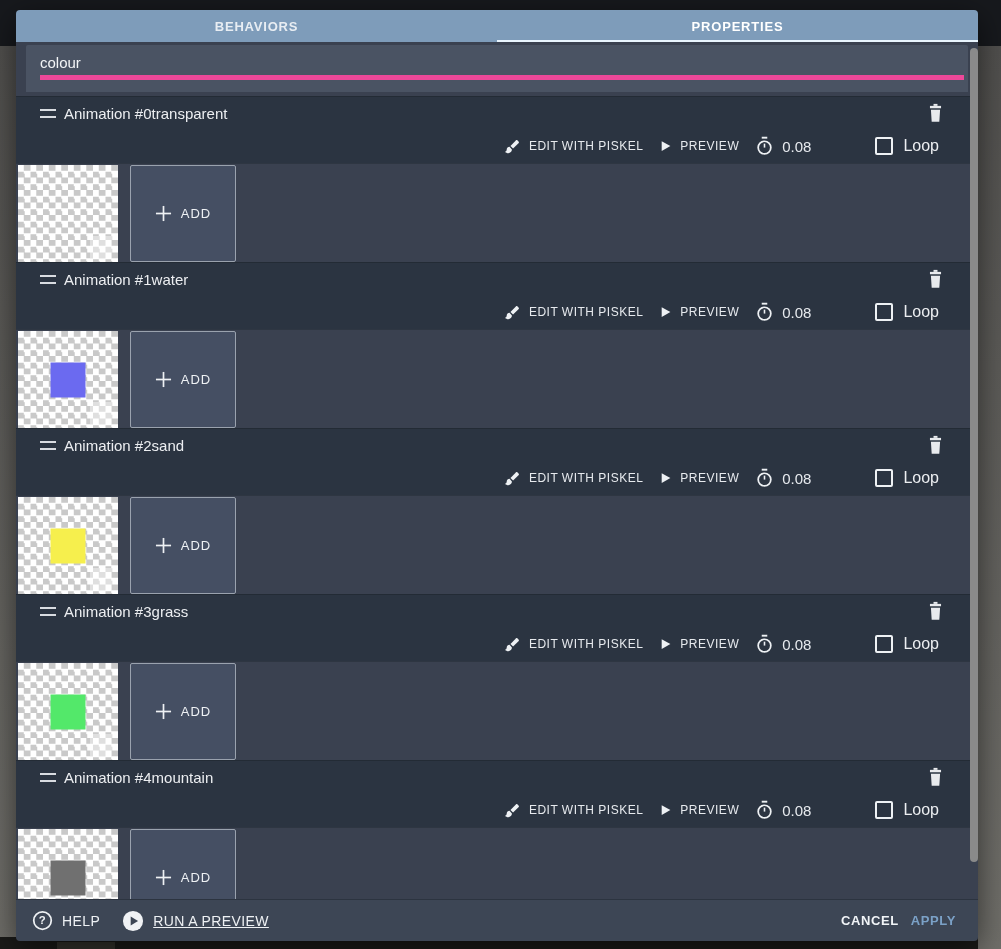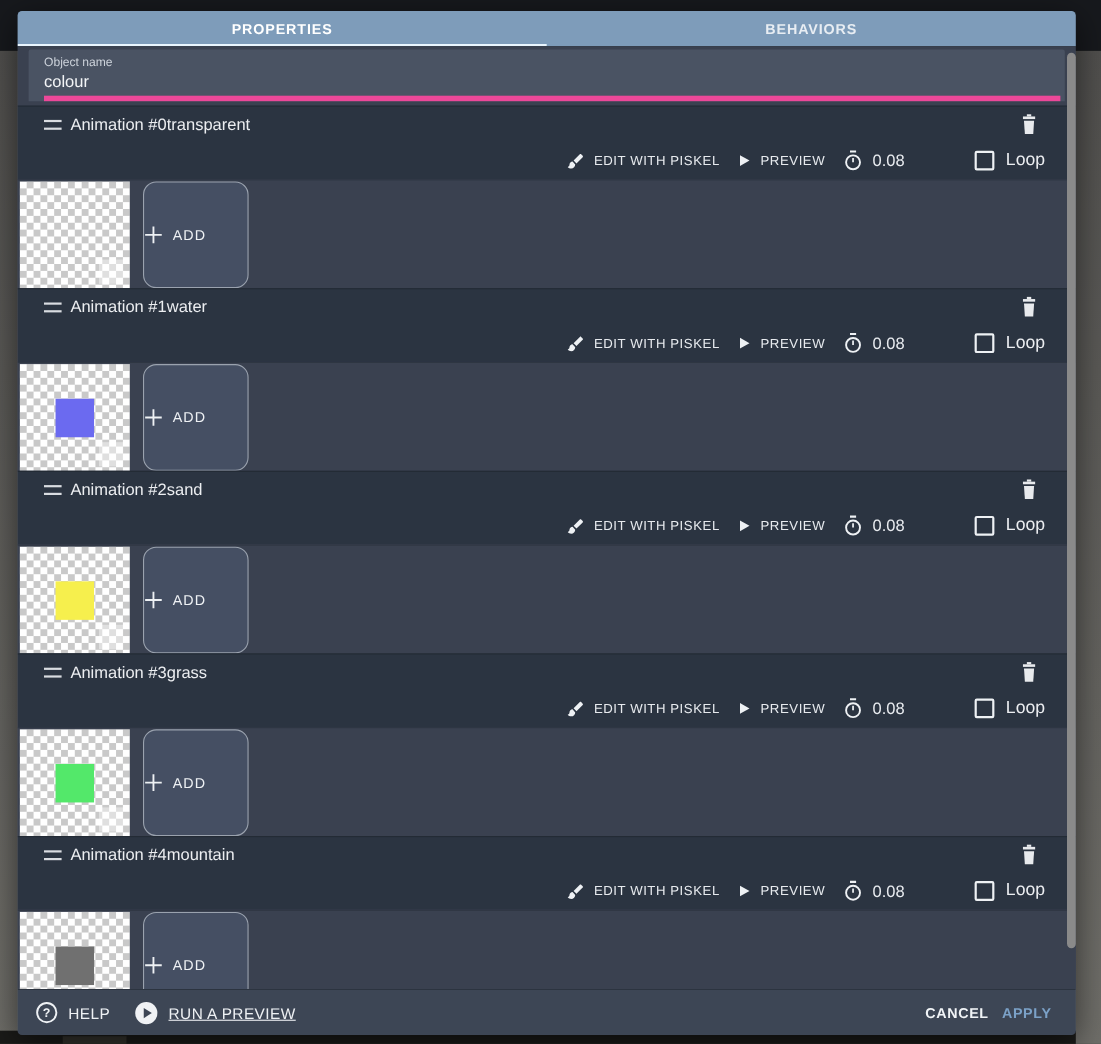--- a/index.html
+++ b/index.html
@@ -33,36 +33,36 @@
   .name-value { display:block; font-size:15px; color:#f3f5f7; padding:3px 0 4px 0;
     border-bottom:5px solid #ec4899; }
 
   
   .anim-header { height:67px; position:relative; background:#2b3441; border-top:1px solid #232b35; }
   .title-row { position:absolute; left:24px; top:8px; display:flex; align-items:center; }
   .drag { width:16px; height:9px; border-top:2px solid #d9dce1; border-bottom:2px solid #d9dce1; margin-right:8px; cursor:grab; }
   .anim-title { font-size:15px; color:#eceef1; }
   .anim-name { font-size:15px; color:#eceef1; }
   .trash-btn { position:absolute; right:33px; top:5px; background:none; border:none; cursor:pointer; line-height:0; }
-  .ctrl-row { position:absolute; right:28px; bottom:7px; display:flex; align-items:center; gap:16px; }
+  .ctrl-row { position:absolute; right:39px; bottom:7px; display:flex; align-items:center; gap:16px; }
   .ctrl { display:flex; align-items:center; gap:8px; background:none; border:none; cursor:pointer;
     color:#e7eaee; font-family:"Liberation Sans",sans-serif; font-size:12px; letter-spacing:.5px; white-space:nowrap; }
   .time-val { font-size:15px; letter-spacing:0; }
   .loop-group { display:flex; align-items:center; gap:10px; margin-left:48px; cursor:pointer; }
   .checkbox { width:18px; height:18px; border:2px solid #eef1f4; border-radius:2px; }
   .loop-label { font-size:16px; color:#eceef1; }
 
   .anim-frames { height:99px; position:relative; background:#3a4150; border-top:1px solid #2e3642; }
   .thumb { position:absolute; left:2px; top:1px; width:100px; height:97px; cursor:pointer;
     background:repeating-conic-gradient(#c9c9c9 0% 25%, #ffffff 0% 50%); background-size:12.5px 12.5px; }
   .thumb::after { content:""; position:absolute; right:6px; bottom:4px; width:22px; height:22px;
     background:rgba(255,255,255,.42); }
   .color-sq { position:absolute; left:50%; top:50%; width:35px; height:35px; transform:translate(-50%,-50%); }
-  .add-btn { position:absolute; left:114px; top:1px; width:96px; height:97px; background:#454f63;
-    border:1px solid #9aa2ae; border-radius:12px; display:flex; align-items:center; 
+  .add-btn { position:absolute; left:114px; top:1px; width:106px; height:97px; background:#454f63;
+    border:1px solid #9aa2ae; border-radius:2px; display:flex; align-items:center; justify-content:center;
     gap:9px; color:#eef1f4; font-family:"Liberation Sans",sans-serif; font-size:13px; letter-spacing:1px; cursor:pointer; }
 
   
   .scroll-thumb { position:absolute; right:0; top:38px; width:8px; height:814px; background:#8a8a8a;
     border-radius:4px; z-index:5; cursor:pointer; }
 
   
   .footer { height:42px; background:#3d4655; border-top:1px solid #2c3440; border-radius:0 0 4px 4px;
     display:flex; align-items:center; padding:0 22px 0 16px; }
   .footer-btn { display:flex; align-items:center; gap:9px; background:none; border:none; cursor:pointer;
@@ -80,32 +80,31 @@
 <body>
 
 <div class="backdrop-gray"></div>
 <div class="backdrop-top"></div>
 <div class="backdrop-bottom"></div>
 <div class="backdrop-chip"></div>
 
 <div class="dialog">
 
   <div class="tabbar">
+    <div class="tab">
+      <span>BEHAVIORS</span>
+    </div>
     <div class="tab active">
       <span>PROPERTIES</span>
       <span class="indicator"></span>
     </div>
-    <div class="tab">
-      <span>BEHAVIORS</span>
-    </div>
   </div>
 
   <div class="dialog-body">
     <div class="name-card">
-      <span class="name-label">Object name</span>
       <span class="name-value">colour</span>
     </div>
     <div id="sections">
   <section>
     <div class="anim-header">
       <div class="title-row">
         <span class="drag"></span>
         <span class="anim-title">Animation #0</span>
         <span class="anim-name">transparent</span>
       </div>

